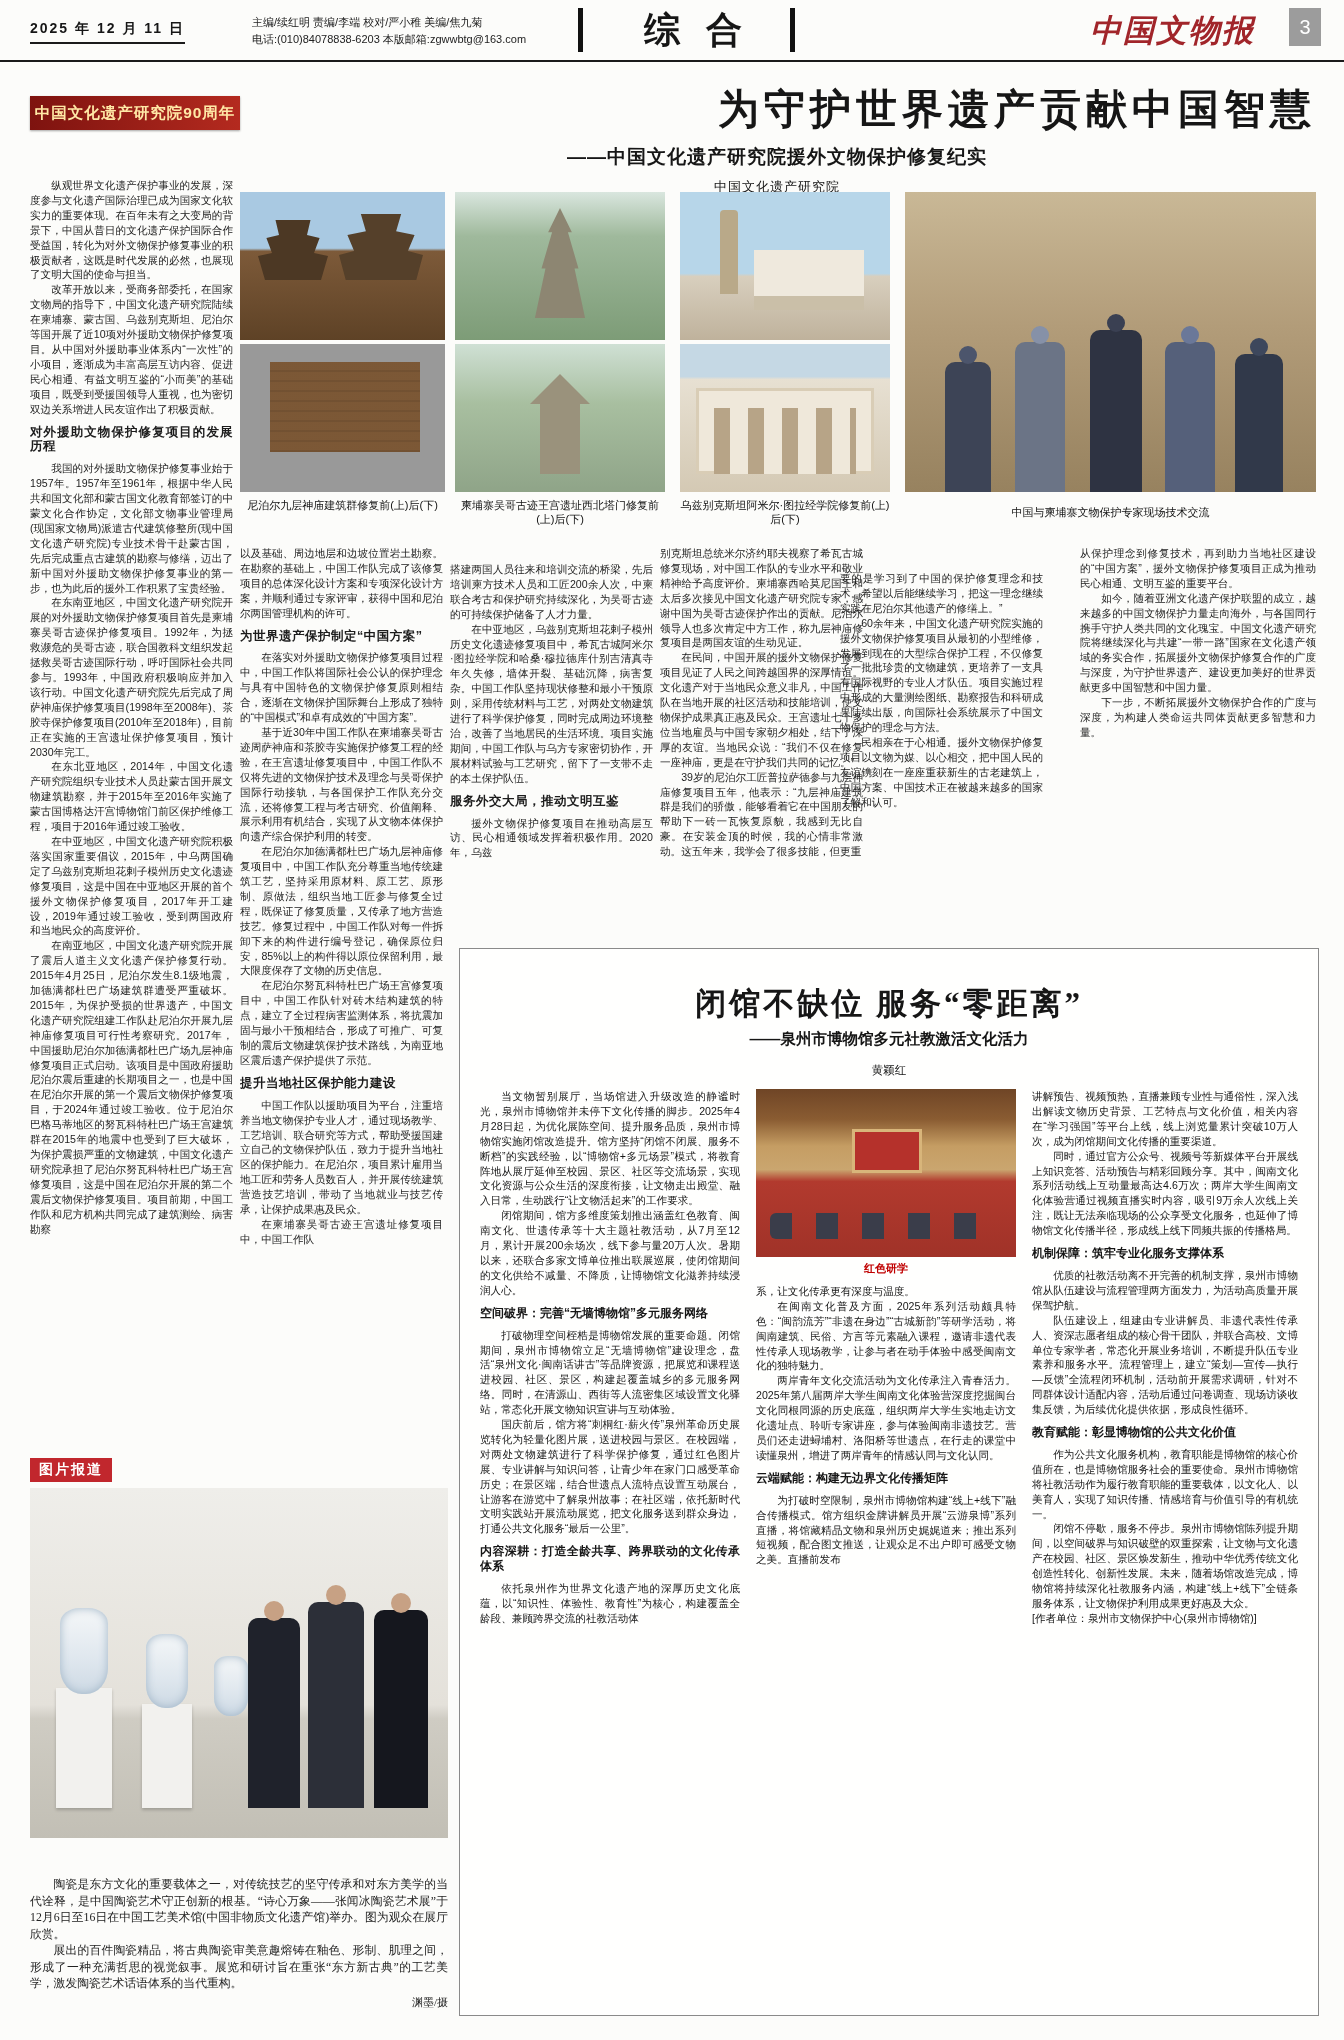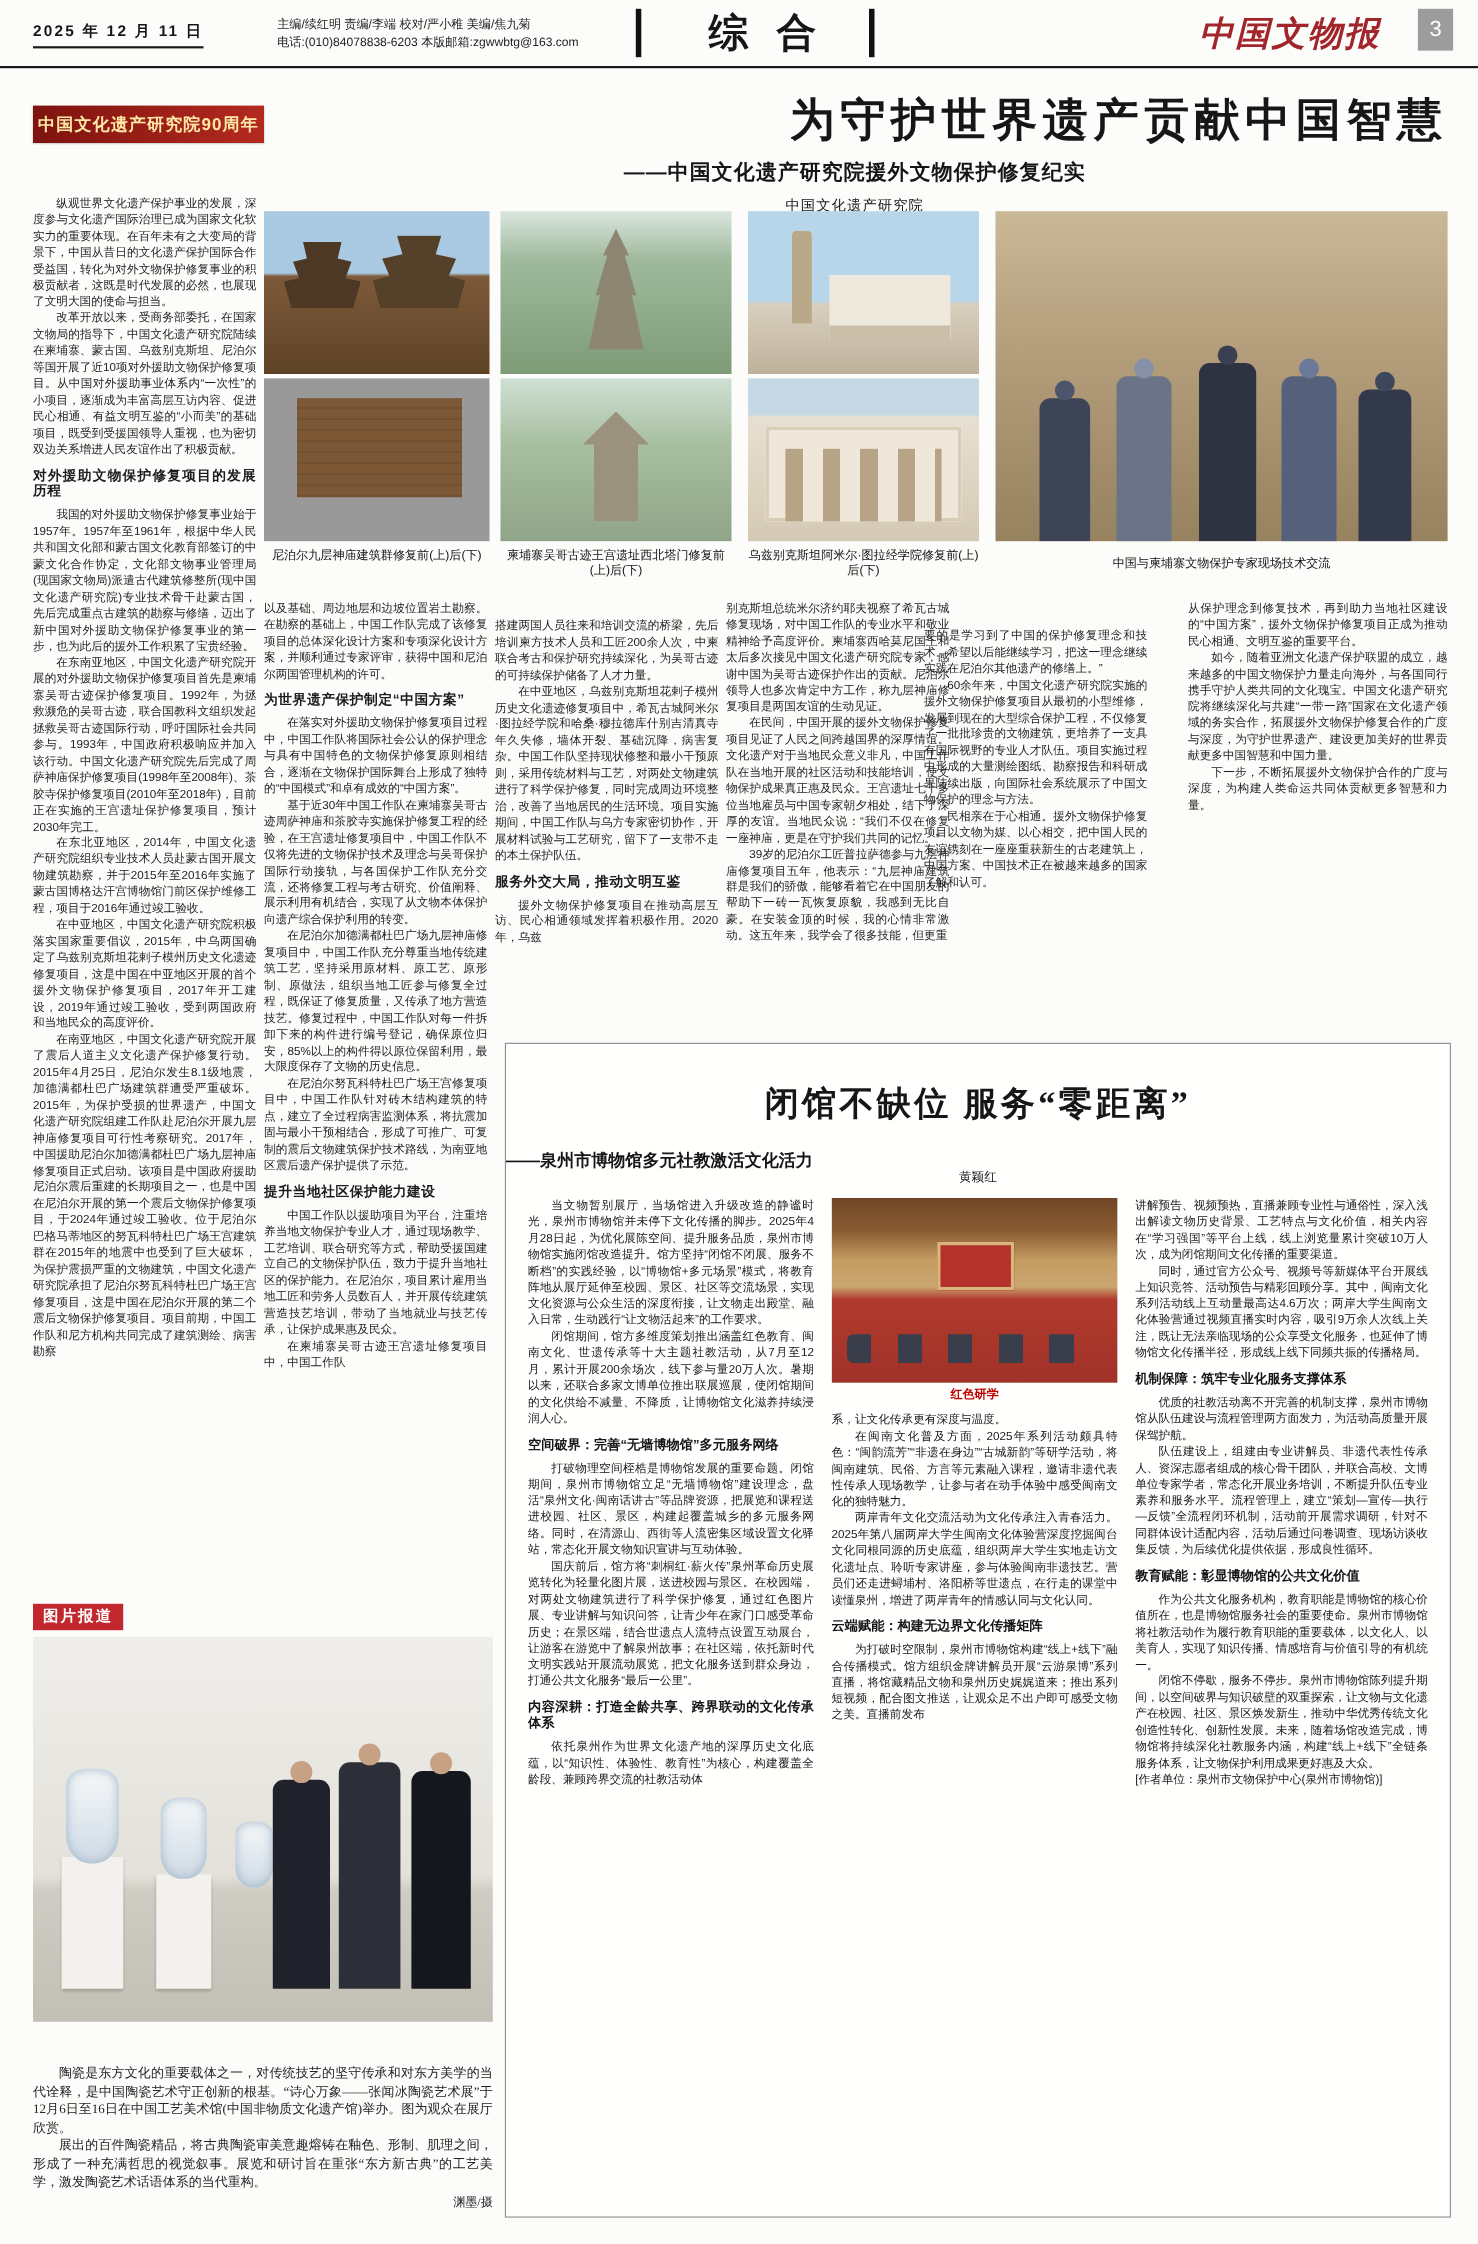--- a/index.html
+++ b/index.html
@@ -55,21 +55,21 @@
   .col h4{margin:8px 0 7px;font-size:12.5px;font-weight:bold;text-indent:0;letter-spacing:.5px;}
   #c1{left:30px;top:178px;width:203px;height:1276px;}
   #c2{left:240px;top:546px;width:203px;height:906px;}
   #c3{left:450px;top:562px;width:203px;height:392px;}
   #c4{left:660px;top:546px;width:203px;height:392px;}
   #c5{left:840px;top:546px;width:203px;height:392px;margin-top:25px;}
   #c6{left:1080px;top:546px;width:236px;height:392px;}
   
   #box{position:absolute;left:459px;top:948px;width:858px;height:1066px;border:1px solid #8a8a8a;background:#fffffe;}
   .b-title{position:absolute;left:0;top:34px;width:858px;text-align:center;font-family:"Liberation Serif","DejaVu Serif",serif;font-size:31px;font-weight:900;letter-spacing:3px;}
-  .b-sub{position:absolute;left:0;top:96px;width:858px;text-align:left;font-size:15.5px;font-weight:600;}
+  .b-sub{position:absolute;left:0;top:80px;width:858px;text-align:center;font-size:15.5px;font-weight:600;}
   .b-by{position:absolute;left:0;top:114px;width:858px;text-align:center;font-size:11.5px;}
   .bcol{overflow:hidden;text-align:justify;font-size:10.6px;line-height:14.9px;position:absolute;top:140px;height:905px;}
   .bcol p{margin:0;text-indent:2em;}
   .bcol p.cont{text-indent:0;}
   .bcol h4{margin:8px 0 7px;font-size:12px;font-weight:bold;text-indent:0;}
   #ba{left:20px;width:260px;}
   #bb{left:296px;width:260px;}
   #bc{left:572px;width:266px;}
   .ph-class{position:relative;width:260px;height:168px;background:linear-gradient(180deg,#6f4526 0%,#8a5c32 18%,#c59d63 34%,#caa66f 48%,#b23a2e 55%,#a03228 100%);margin-bottom:4px;}
   .ph-class::before{content:"";position:absolute;left:96px;top:40px;width:70px;height:44px;background:#b5312b;box-shadow:inset 0 0 0 3px #d8b57a;}

